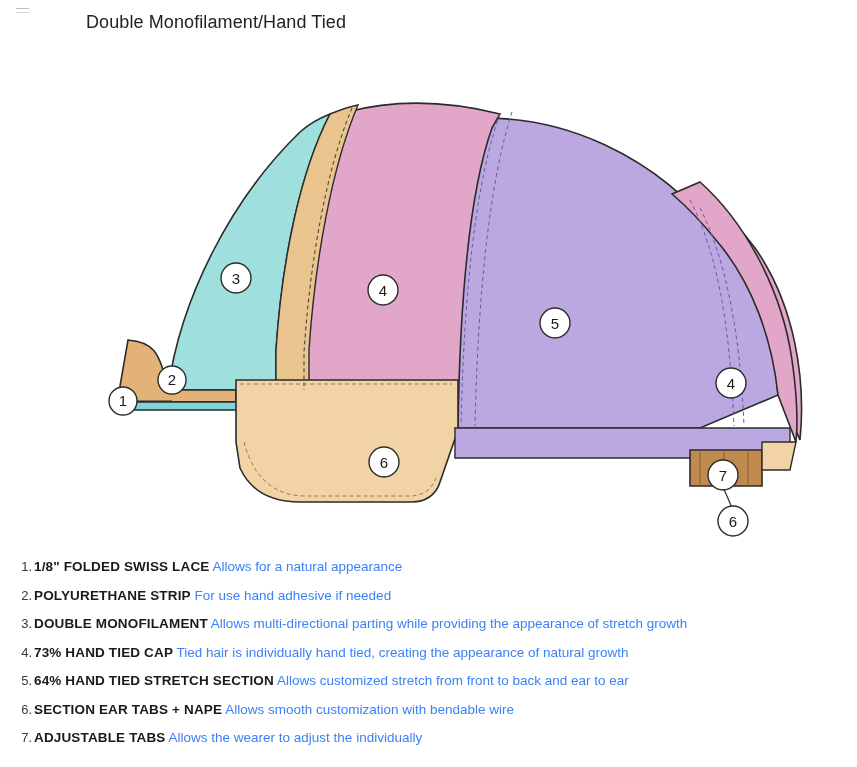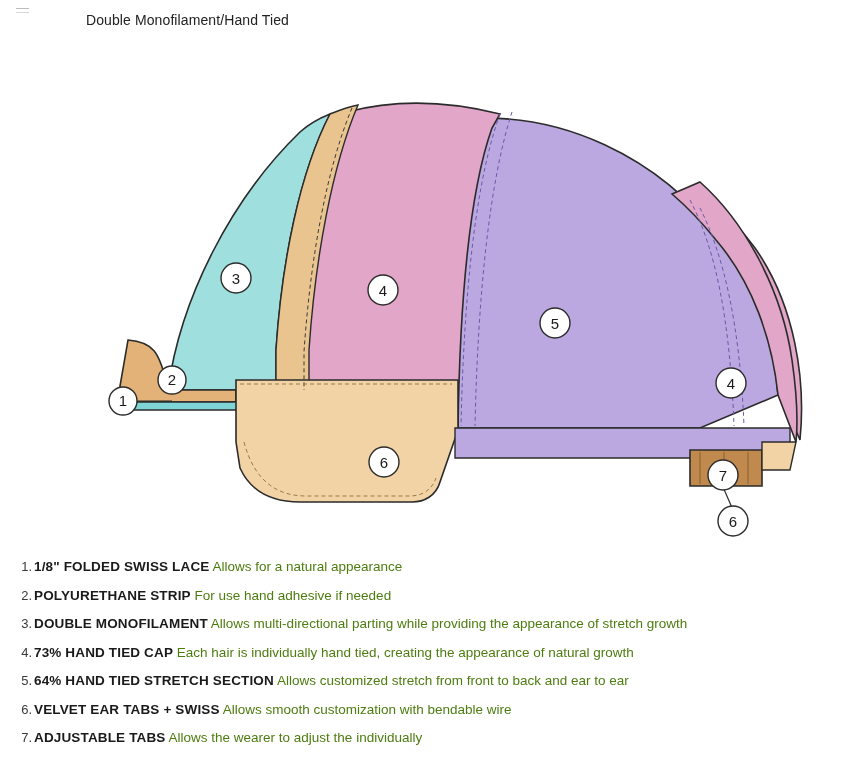--- a/index.html
+++ b/index.html
@@ -17,21 +17,21 @@
   }
   .page {
     position: relative;
     width: 857px;
     height: 767px;
   }
   .title {
     position: absolute;
     left: 86px;
     top: 12px;
-    font-size: 14px;
+    font-size: 18px;
     color: #222;
     letter-spacing: 0.1px;
   }
   .corner-mark {
     position: absolute;
     left: 16px;
     top: 8px;
     width: 14px;
     height: 14px;
   }
@@ -78,21 +78,21 @@
     font-size: 13px;
     color: #3a3a3a;
   }
   .legend-term {
     font-weight: bold;
     color: #1a1a1a;
     font-size: 13.5px;
     letter-spacing: 0.15px;
   }
   .legend-desc {
-    color: #4d7c0f;
+    color: #3b82f6;
   }
   .callout-label {
     font-size: 15px;
     fill: #1a1a1a;
     font-family: "Liberation Sans", sans-serif;
   }
 </style>
 </head>
 <body>
 
@@ -206,32 +206,32 @@
 
     <div class="legend-item" style="padding-left:34px;">
       <span class="legend-num" style="width:32px;">3.</span>
       <span class="legend-term">DOUBLE MONOFILAMENT</span>
       <span class="legend-desc">Allows multi-directional parting while providing the appearance of stretch growth</span>
     </div>
 
     <div class="legend-item" style="padding-left:34px;">
       <span class="legend-num" style="width:32px;">4.</span>
       <span class="legend-term">73% HAND TIED CAP</span>
-      <span class="legend-desc">Each hair is individually hand tied, creating the appearance of natural growth</span>
+      <span class="legend-desc">Tied hair is individually hand tied, creating the appearance of natural growth</span>
     </div>
 
     <div class="legend-item" style="padding-left:34px;">
       <span class="legend-num" style="width:32px;">5.</span>
       <span class="legend-term">64% HAND TIED STRETCH SECTION</span>
       <span class="legend-desc">Allows customized stretch from front to back and ear to ear</span>
     </div>
 
     <div class="legend-item" style="padding-left:34px;">
       <span class="legend-num" style="width:32px;">6.</span>
-      <span class="legend-term">VELVET EAR TABS + SWISS</span>
+      <span class="legend-term">SECTION EAR TABS + NAPE</span>
       <span class="legend-desc">Allows smooth customization with bendable wire</span>
     </div>
 
     <div class="legend-item" style="padding-left:34px;">
       <span class="legend-num" style="width:32px;">7.</span>
       <span class="legend-term">ADJUSTABLE TABS</span>
       <span class="legend-desc">Allows the wearer to adjust the individually</span>
     </div>
 
   </div>

